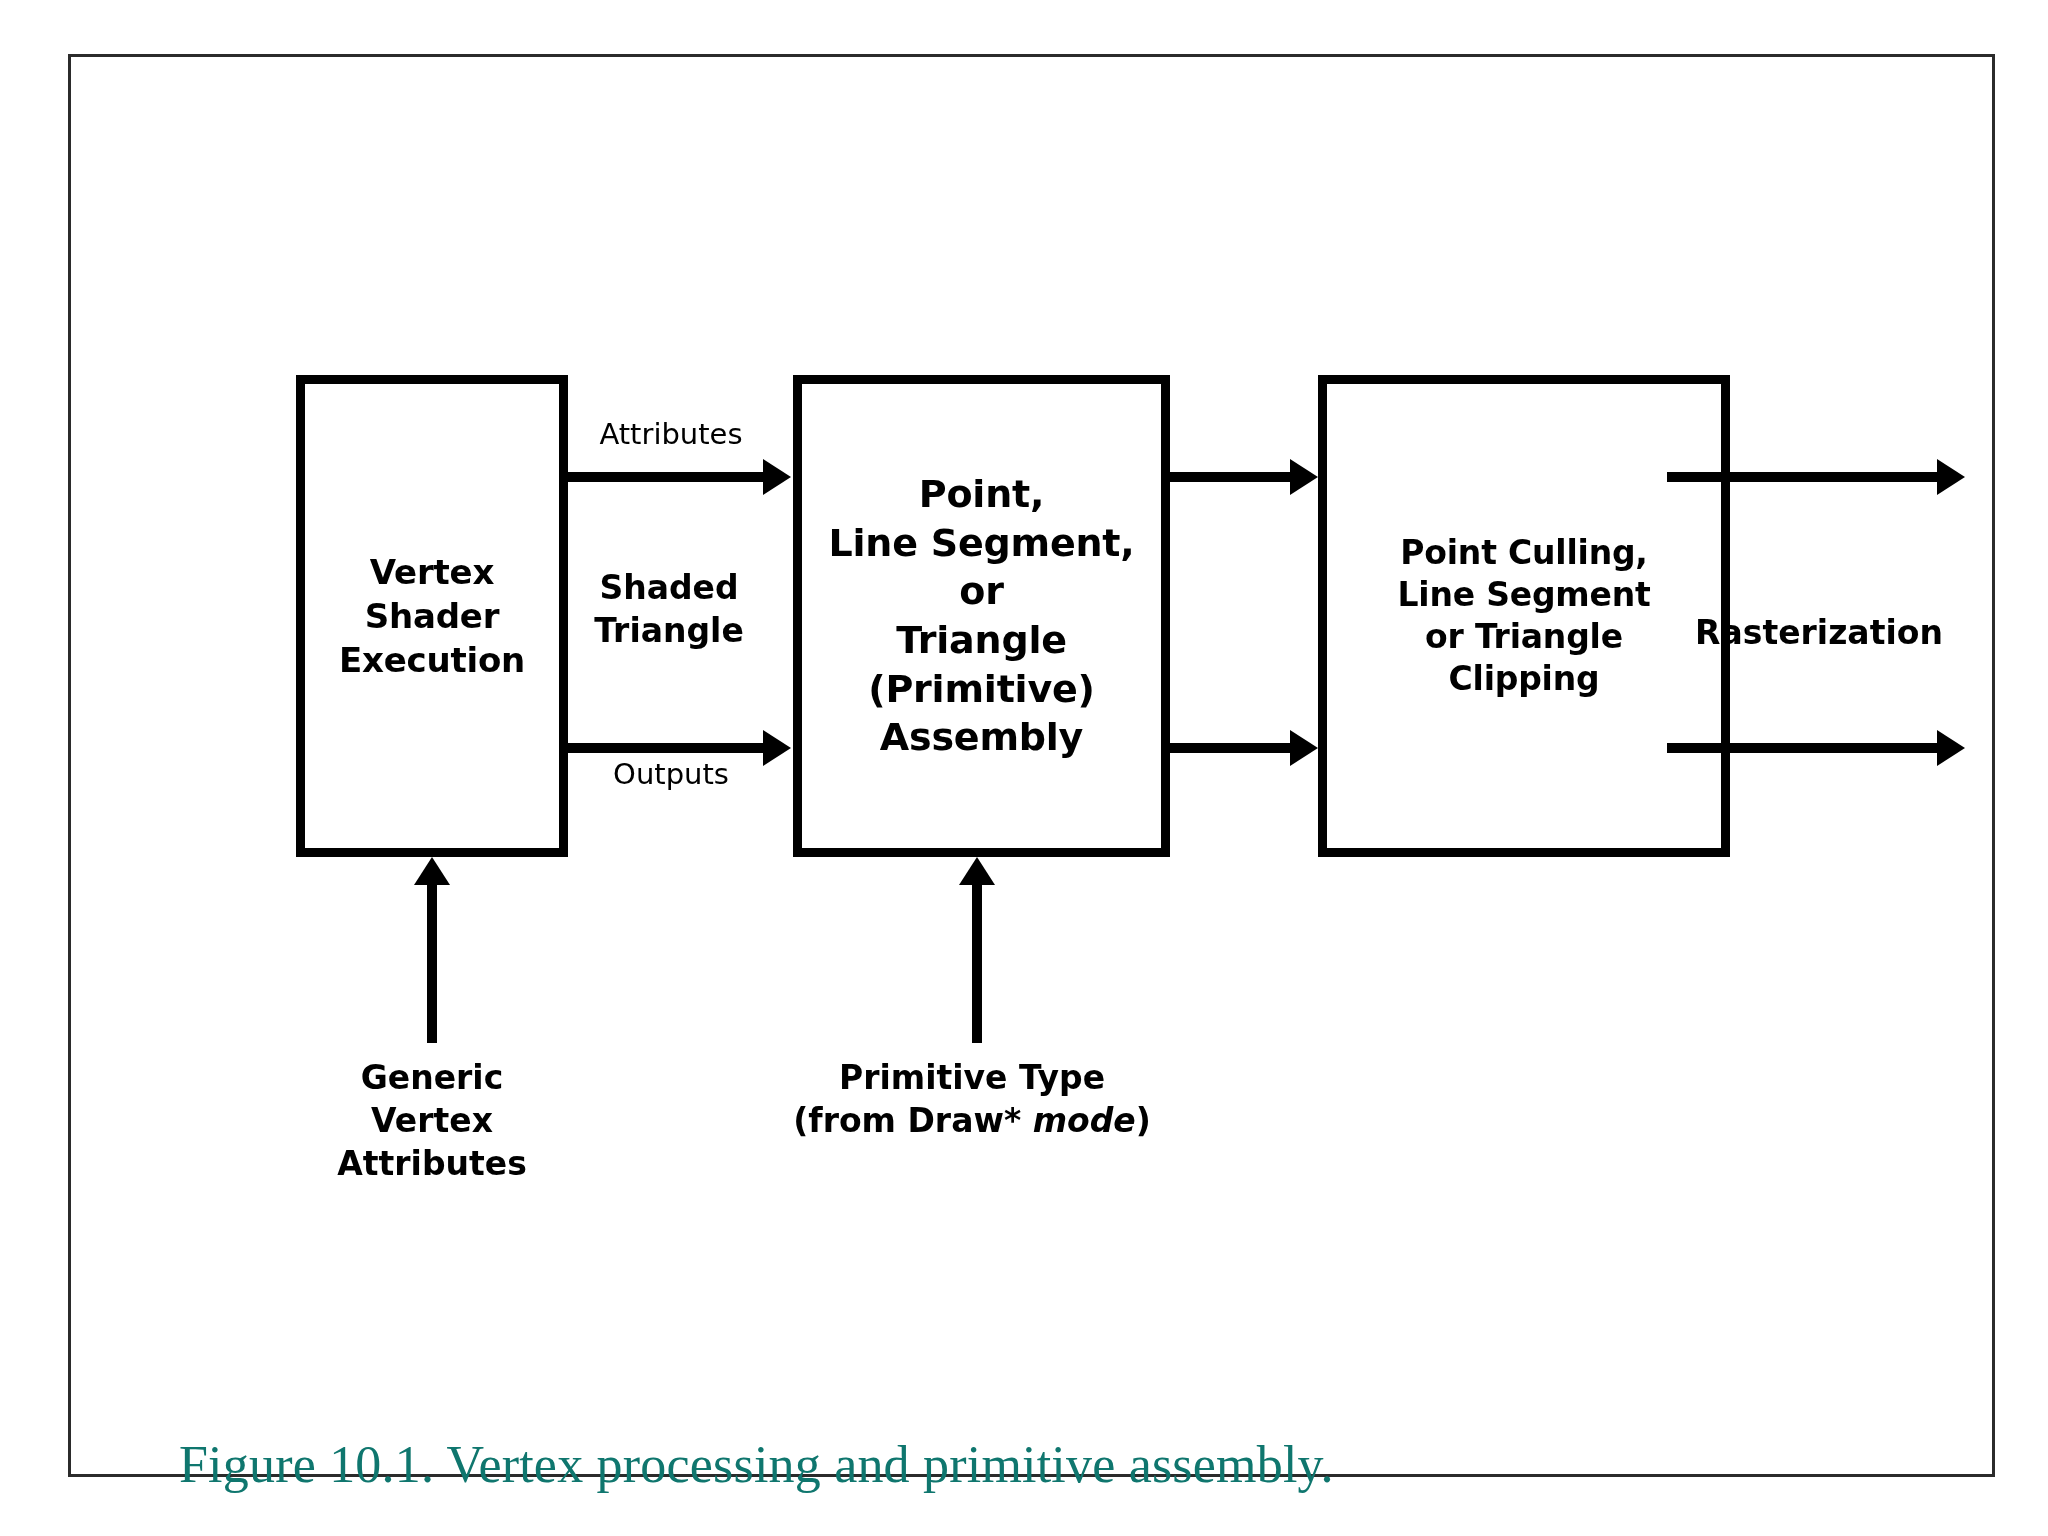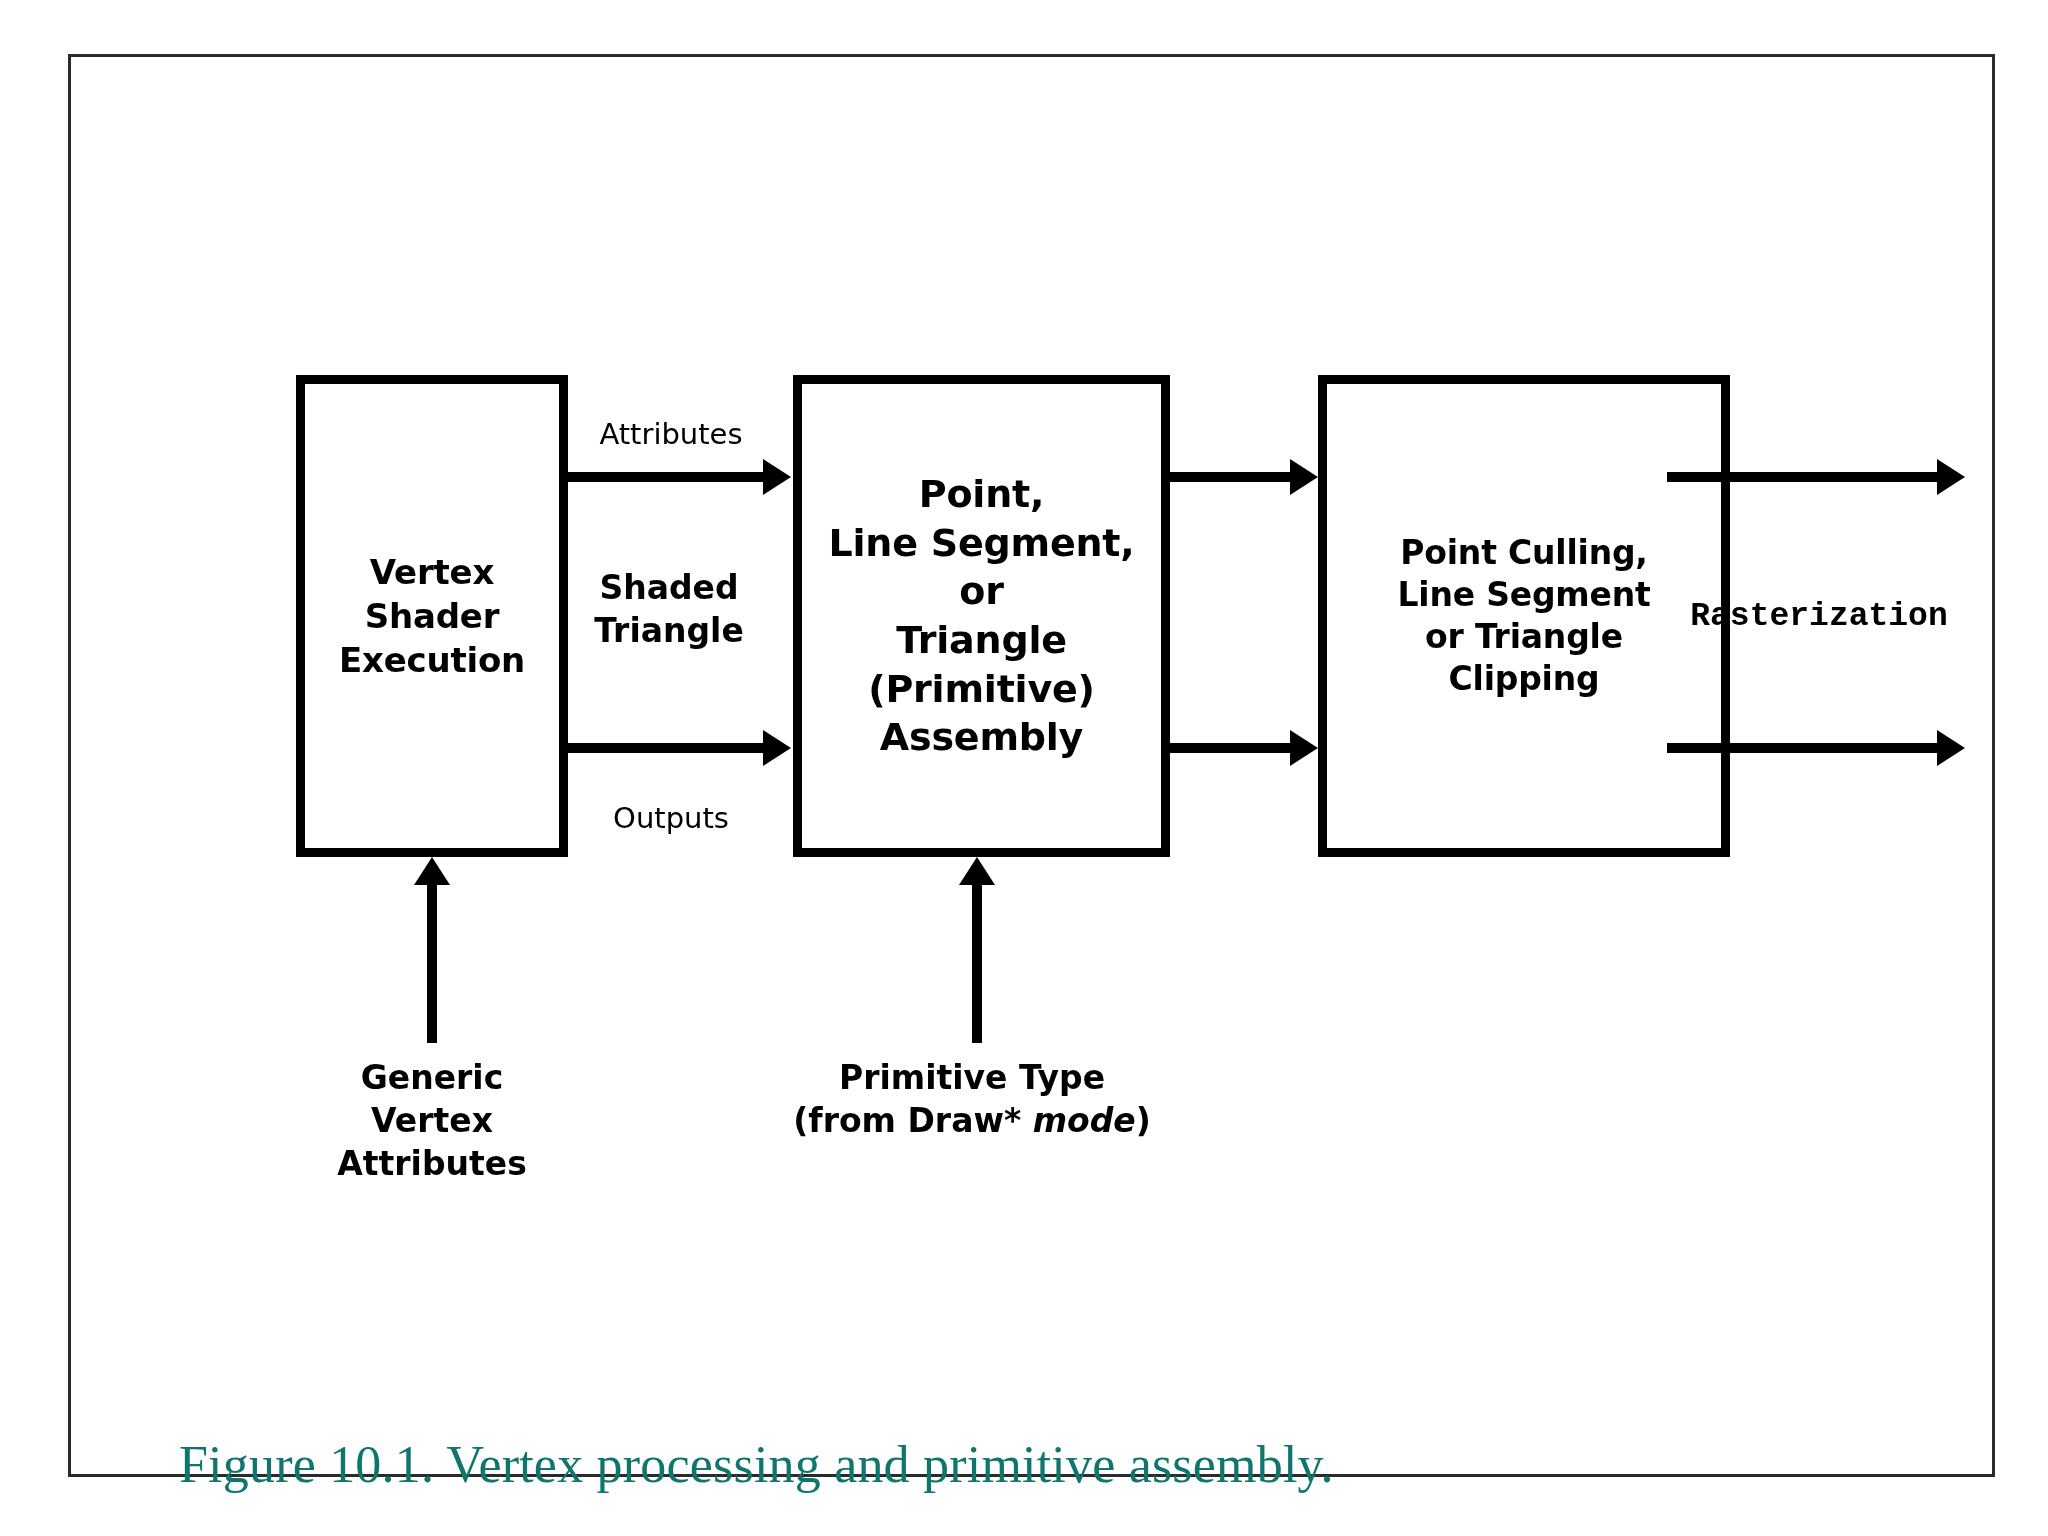--- a/index.html
+++ b/index.html
@@ -114,22 +114,22 @@
     text-align: center;
     font-family: "DejaVu Sans", sans-serif;
     line-height: 1.22;
     white-space: pre-line;
   }
   .flow-label.thin { font-weight: normal; font-size: 29px; }
   .flow-label.bold { font-weight: bold; font-size: 33px; }
 
   #label-coordinates { left: 500px; top: 360px; width: 200px; }
   #label-shaded-vertices { left: 498px; top: 510px; width: 200px; line-height: 1.30; }
-  #label-outputs { left: 500px; top: 700px; width: 200px; margin-top: 44px; }
-  #label-rasterization { left: 1608px; top: 540px; width: 280px; font-family: Liberation Mono, monospace; }
+  #label-outputs { left: 500px; top: 700px; width: 200px; }
+  #label-rasterization { left: 1608px; top: 556px; width: 280px; }
 
   
   .input-label {
     position: absolute;
     color: #000000;
     text-align: center;
     font-weight: bold;
     font-family: "DejaVu Sans", sans-serif;
     font-size: 33px;
     line-height: 1.30;

